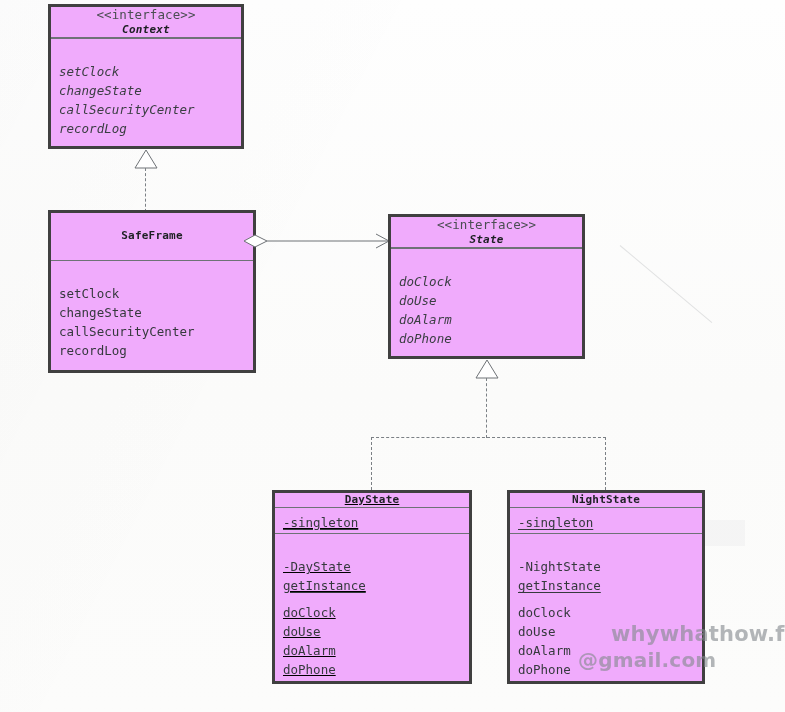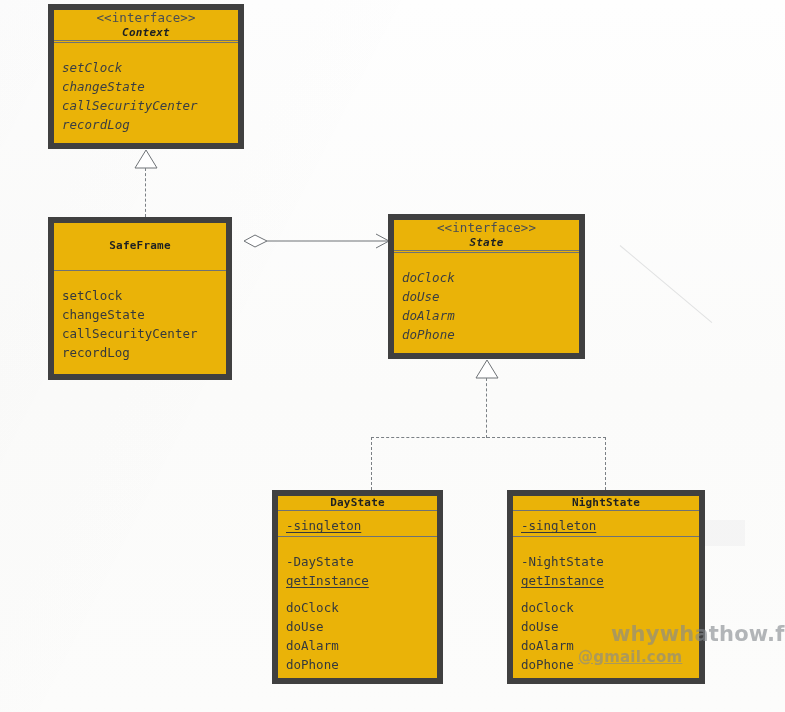--- a/index.html
+++ b/index.html
@@ -36,22 +36,22 @@
     height: 1px;
     transform: rotate(40deg);
     transform-origin: left center;
     background: rgba(120,125,130,0.20);
   }
 
   
   .uml-box {
     position: absolute;
     box-sizing: border-box;
-    border: 6px solid #404040;
-    background: #eab308;
+    border: 3px solid #404040;
+    background: #f0abfc;
     display: flex;
     flex-direction: column;
   }
   .compartment {
     box-sizing: border-box;
     position: relative;
   }
   .compartment + .compartment {
     border-top: 1px solid #6e7276;
   }
@@ -78,21 +78,21 @@
   }
   .cls-title.abstract {
     font-style: italic;
   }
 
   .c-empty {
     height: 8px;
   }
 
   .c-members {
-    padding: 15px 0 9px 8px;
+    padding: 23px 0 9px 8px;
   }
   .c-attrs {
     padding: 5px 0 5px 8px;
   }
   .member {
     font-size: 12.5px;
     color: #35393d;
     line-height: 1.52;
     white-space: nowrap;
     width: fit-content;
@@ -131,21 +131,21 @@
     position: absolute;
     color: rgba(132,137,142,0.62);
     font-family: "DejaVu Sans", "Liberation Sans", sans-serif;
     font-weight: bold;
     letter-spacing: 0.2px;
     pointer-events: none;
     user-select: none;
     white-space: nowrap;
   }
   .wm-line1 { font-size: 21px; margin-left: 48px; }
-  .wm-line2 { font-size: 15px; text-decoration: underline; }
+  .wm-line2 { font-size: 20px; }
 </style>
 </head>
 <body>
 
 <div id="canvas">
 
   <div class="scan-tint"></div>
   <div class="artifact diag" style="left:620px; top:245px;"></div>
   <div class="artifact" style="left:690px; top:520px; width:55px; height:26px; background:rgba(120,125,130,0.05);"></div>
 
@@ -166,21 +166,21 @@
 
   
   <div class="tri-wrap" style="left:134px; top:149px;">
     <svg width="24" height="20" viewBox="0 0 24 20">
       <polygon points="12,1 23,19 1,19" fill="#ffffff" stroke="#6e7276" stroke-width="1"></polygon>
     </svg>
   </div>
   <div class="edge v-dash" style="left:145px; top:168px; height:49px;"></div>
 
   
-  <div class="uml-box" style="left:48px; top:217px; width:184px; height:163px;">
+  <div class="uml-box" style="left:48px; top:210px; width:208px; height:163px;">
     <div class="compartment c-name" style="height:47px;">
       <div class="cls-title">SafeFrame</div>
     </div>
     <div class="compartment c-members">
       <div class="member">setClock</div>
       <div class="member">changeState</div>
       <div class="member">callSecurityCenter</div>
       <div class="member">recordLog</div>
     </div>
   </div>
@@ -212,21 +212,21 @@
     <svg width="24" height="20" viewBox="0 0 24 20">
       <polygon points="12,1 23,19 1,19" fill="#ffffff" stroke="#6e7276" stroke-width="1"></polygon>
     </svg>
   </div>
   <div class="edge v-dash" style="left:486px; top:378px; height:60px;"></div>
   <div class="edge h-dash" style="left:371px; top:437px; width:235px;"></div>
   <div class="edge v-dash" style="left:371px; top:437px; height:53px;"></div>
   <div class="edge v-dash" style="left:605px; top:437px; height:53px;"></div>
 
   
-  <div class="uml-box" style="left:272px; top:490px; width:171px; height:194px;">
+  <div class="uml-box" style="left:272px; top:490px; width:200px; height:194px;text-decoration:underline;">
     <div class="compartment c-name" style="height:40px;">
       <div class="cls-title">DayState</div>
     </div>
     <div class="compartment c-attrs" style="height:26px;">
       <div class="member static">-singleton</div>
     </div>
     <div class="compartment c-members">
       <div class="member">-DayState</div>
       <div class="member static">getInstance</div>
       <div class="member gap">doClock</div>

